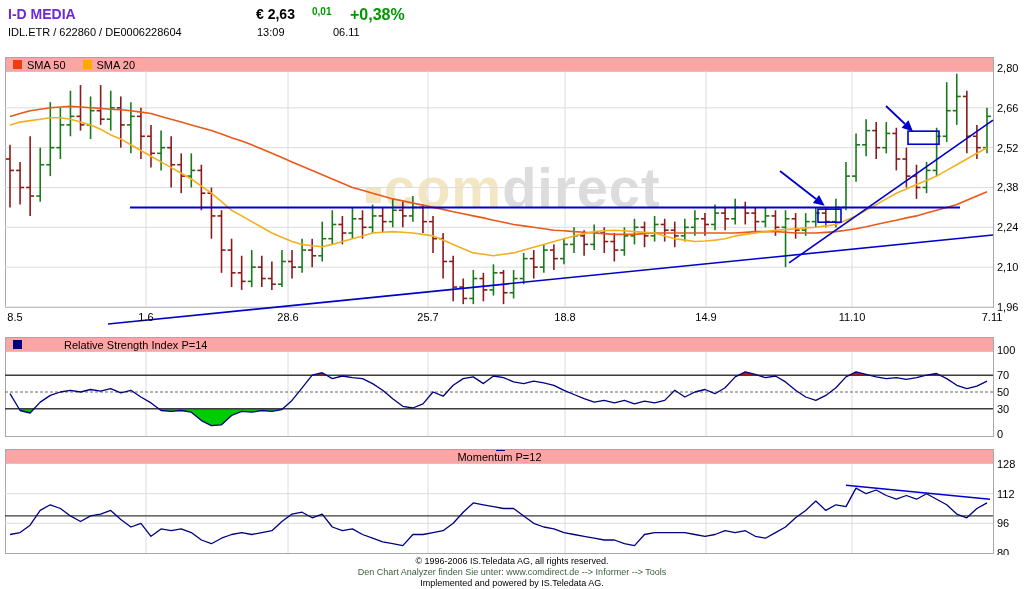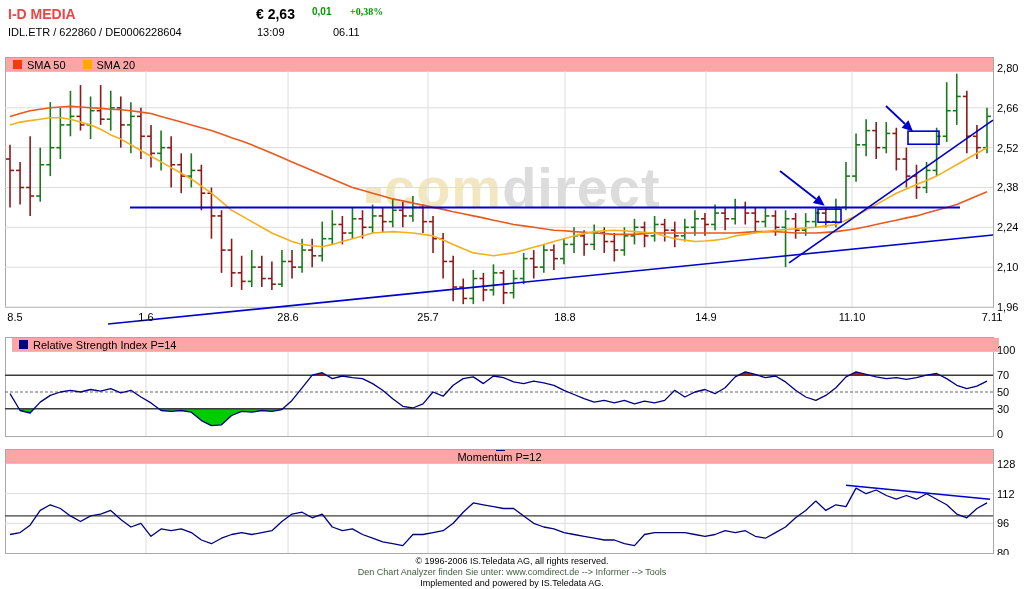--- a/index.html
+++ b/index.html
@@ -1,24 +1,24 @@
 <!DOCTYPE html>
 <html><head>
 <meta charset="utf-8">
 <style>
   * { margin:0; padding:0; box-sizing:border-box; }
   body { background:#fff; font-family:"Liberation Sans", sans-serif; }
   #screen { position:relative; width:1024px; height:589px; background:#fff; overflow:hidden; }
 
   
-  .hdr-title { position:absolute; left:8px; top:6px; font-size:14px; font-weight:bold; color:#ef4444; }
+  .hdr-title { position:absolute; left:8px; top:6px; font-size:14px; font-weight:bold; color:#6d28d9; }
   .hdr-sub   { position:absolute; left:8px; top:26px; font-size:11px; color:#000; }
   .hdr-price { position:absolute; left:256px; top:6px; font-size:14px; font-weight:bold; color:#000; }
   .hdr-chg   { position:absolute; left:312px; top:6px; font-size:10px; font-weight:bold; }
-  .hdr-chgp  { position:absolute; left:350px; top:6px; font-size:10px; font-weight:bold;font-family:Liberation Serif, serif; }
+  .hdr-chgp  { position:absolute; left:350px; top:6px; font-size:16px; font-weight:bold; }
   .hdr-time  { position:absolute; left:257px; top:26px; font-size:11px; color:#000; }
   .hdr-date  { position:absolute; left:296px; top:26px; font-size:11px; color:#000;padding-left:37px; }
 
   
   .panel-bg { position:absolute; background:#fff; border:1px solid #a8a8a8; }
   .titlebar { position:absolute; background:#fca5a5; border-bottom:1px solid #c8c8c8; display:flex; align-items:center; font-size:11px; color:#000; }
   .sq { display:inline-block; width:9px; height:9px; margin:0 5px 0 7px; }
   .legend-item { display:flex; align-items:center; margin-right:10px; }
 
   
@@ -56,21 +56,21 @@
     </span>
   </div>
 
   <div id="watermark">
     <span id="wm-dot" style="background: rgb(242, 231, 194);"></span>
       <span id="wm-com" style="color: rgb(242, 231, 194);">com</span>
       <span id="wm-direct" style="color: rgb(220, 220, 220);">direct</span>
   </div>
 
   <div class="panel-bg" style="left:5px; top:337px; width:989px; height:100px;"></div>
-  <div class="titlebar" style="left:12px; top:338px; width:987px; height:14px;">
+  <div class="titlebar" style="left:6px; top:338px; width:987px; height:14px;gap:37px;">
     <span class="sq" id="sq-rsi" style="background: rgb(0, 0, 128);"></span>
     <span>Relative Strength Index P=14</span>
   </div>
 
   <div class="panel-bg" style="left:5px; top:449px; width:989px; height:105px;"></div>
   <div class="titlebar" style="left:6px; top:450px; width:987px; height:14px;flex-direction:column;">
     <span class="sq" id="sq-mom" style="background: rgb(0, 0, 128);"></span>
     <span>Momentum P=12</span>
   </div>
 

